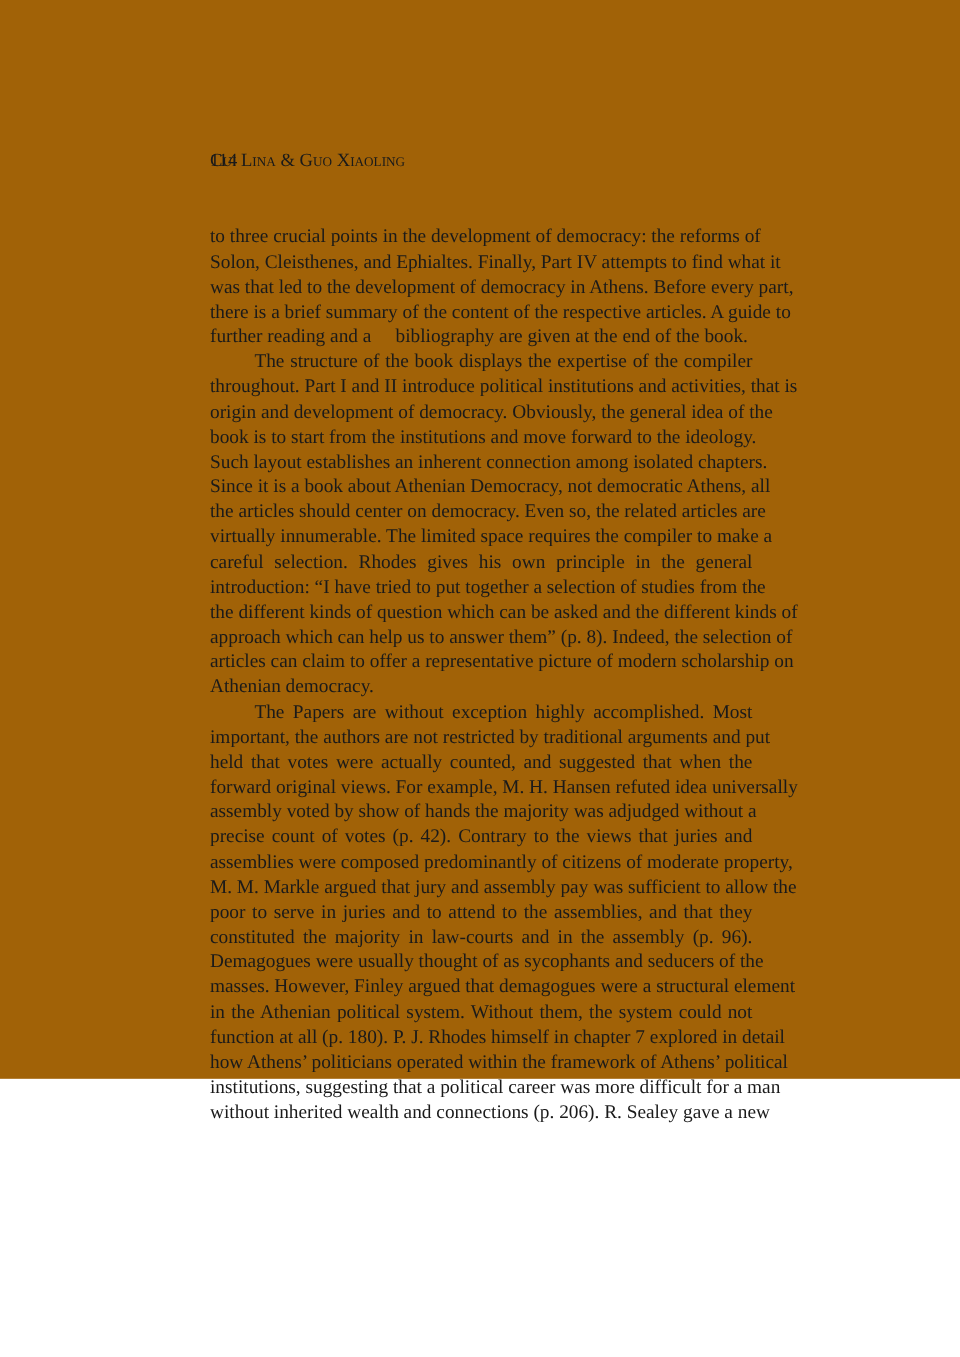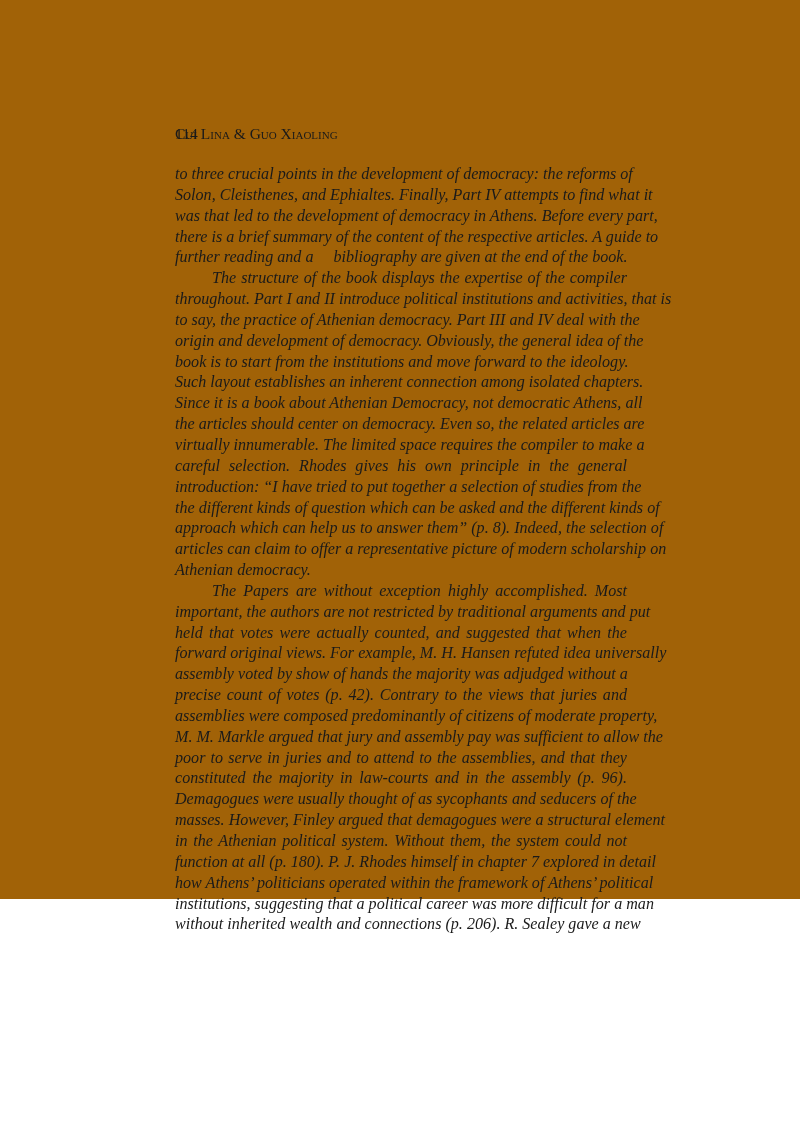--- a/index.html
+++ b/index.html
@@ -40,27 +40,26 @@
       position: absolute;
       left: 0;
       right: 0;
       text-align: left;
       font-variant: small-caps;
       font-size: 15.5px;
       letter-spacing: 0;
     }
     .body-text {
       position: absolute;
-      top: 164px;
+      top: 188px;
       left: 175px;
       width: 452px;
       font-size: 16.1px;
       line-height: 20.85px;
       text-align: justify;
-      font-style: italic;
     }
     .para {
       margin: 0;
       padding: 0;
       text-indent: 0;
     }
     .line {
       display: block;
       text-align: justify;
       text-align-last: justify;
@@ -91,21 +90,20 @@
       <span class="line">to three crucial points in the development of democracy: the reforms of</span>
       <span class="line">Solon, Cleisthenes, and Ephialtes. Finally, Part IV attempts to find what it</span>
       <span class="line">was that led to the development of democracy in Athens. Before every part,</span>
       <span class="line">there is a brief summary of the content of the respective articles. A guide to</span>
       <span class="line last">further reading and a &nbsp;&nbsp;&nbsp; bibliography are given at the end of the book.</span>
     </div>
 
     <div class="para">
       <span class="line first-indent">The structure of the book displays the expertise of the compiler</span>
       <span class="line">throughout. Part I and II introduce political institutions and activities, that is</span>
-      <span class="line">to say, the practice of Athenian democracy. Part III and IV deal with the</span>
       <span class="line">origin and development of democracy. Obviously, the general idea of the</span>
       <span class="line">book is to start from the institutions and move forward to the ideology.</span>
       <span class="line">Such layout establishes an inherent connection among isolated chapters.</span>
       <span class="line">Since it is a book about Athenian Democracy, not democratic Athens, all</span>
       <span class="line">the articles should center on democracy. Even so, the related articles are</span>
       <span class="line">virtually innumerable. The limited space requires the compiler to make a</span>
       <span class="line">careful selection. Rhodes gives his own principle in the general</span>
       <span class="line">introduction: “I have tried to put together a selection of studies from the</span>
       <span class="line">the different kinds of question which can be asked and the different kinds of</span>
       <span class="line">approach which can help us to answer them” (p. 8). Indeed, the selection of</span>

